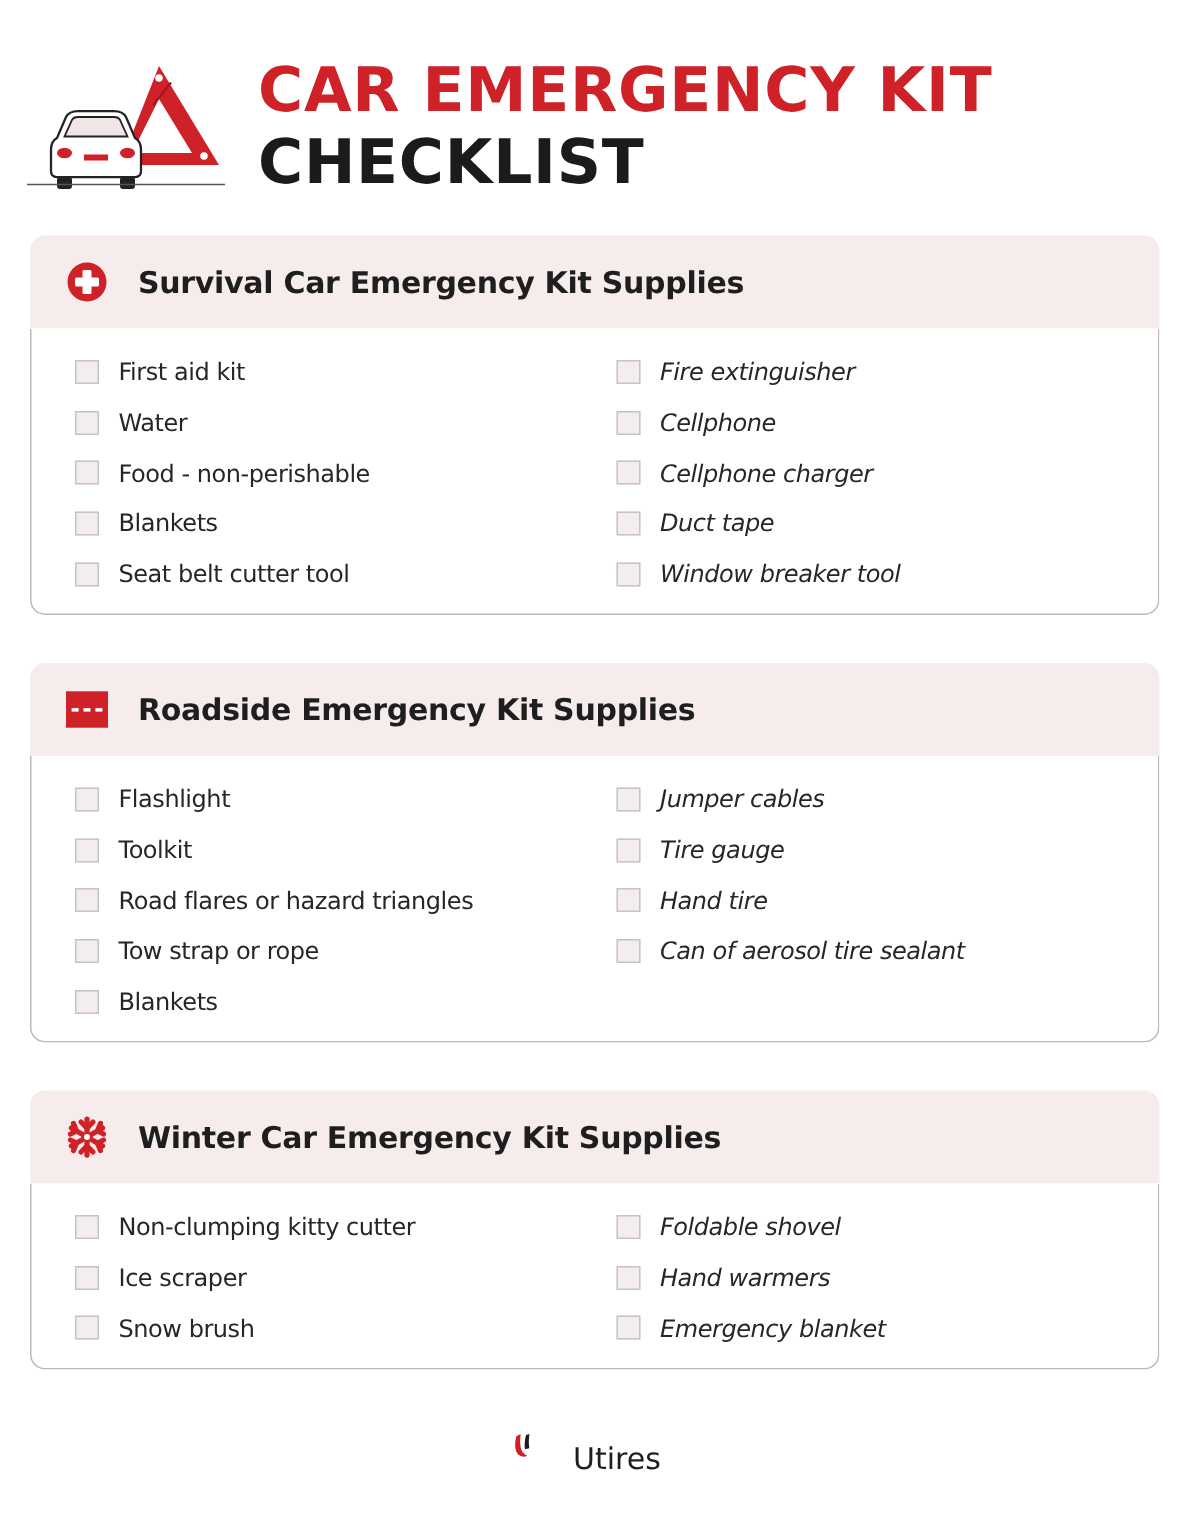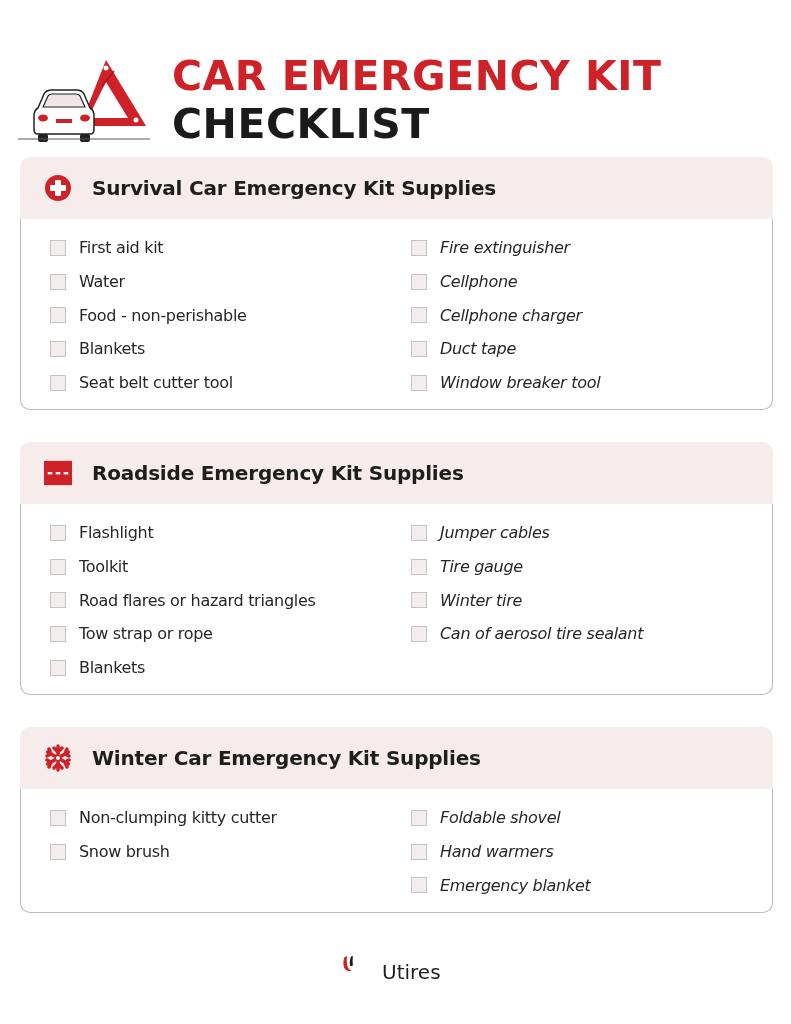--- a/index.html
+++ b/index.html
@@ -1,17 +1,17 @@
 <!DOCTYPE html>
 <html><head>
 <meta charset="utf-8">
 <style>
   html, body { margin: 0; padding: 0; background: #ffffff; }
   body { width: 791px; height: 1024px; position: relative; overflow: hidden; font-family: "DejaVu Sans", "Liberation Sans", sans-serif; color: #222; }
-  .header { position: absolute; left: 0; top: 16px; width: 787px; height: 140px; }
+  .header { position: absolute; left: 0; top: 0; width: 787px; height: 140px; }
   .logo-art { position: absolute; left: 18px; top: 40px; width: 132px; height: 90px; }
   .title-1 { position: absolute; left: 172px; top: 36px; font-family: "DejaVu Sans", sans-serif; font-weight: bold; font-size: 41px; letter-spacing: 0.5px; color: #cf2128; line-height: 48px; white-space: nowrap; }
   .title-2 { position: absolute; left: 172px; top: 84px; font-family: "DejaVu Sans", sans-serif; font-weight: bold; font-size: 41px; letter-spacing: 0.5px; color: #1b1b1b; line-height: 48px; white-space: nowrap; }
 
   .section { position: absolute; left: 20px; width: 753px; }
   .section-head { height: 62px; background: #f6ecec; border-radius: 10px 10px 0 0; display: flex; align-items: center; }
   .section-icon { width: 28px; height: 28px; margin-left: 24px; margin-right: 20px; display: flex; align-items: center; justify-content: center; }
   .section-title { font-family: "DejaVu Sans", sans-serif; font-weight: bold; font-size: 20px; color: #1e1e1e; white-space: nowrap; letter-spacing: -0.2px; }
   .section-body { border: 1px solid #b9b9b9; border-top: none; border-radius: 0 0 10px 10px; background: #fff; padding: 12px 0 10px 0; display: flex; }
   .col { flex: 0 0 auto; }
@@ -148,21 +148,21 @@
       <div class="item">
           <span class="checkbox"></span>
           <span class="item-label">Jumper cables</span>
         </div>
       <div class="item">
           <span class="checkbox"></span>
           <span class="item-label">Tire gauge</span>
         </div>
       <div class="item">
           <span class="checkbox"></span>
-          <span class="item-label">Winter tire</span>
+          <span class="item-label">Hand tire</span>
         </div>
       <div class="item">
           <span class="checkbox"></span>
           <span class="item-label">Can of aerosol tire sealant</span>
         </div>
     </div>
   </div>
 </div>
 
 <div class="section" style="top:727px;">
@@ -186,20 +186,24 @@
     <div class="section-title">Winter Car Emergency Kit Supplies</div>
   </div>
   <div class="section-body">
     <div class="col left">
       <div class="item">
           <span class="checkbox"></span>
           <span class="item-label">Non-clumping kitty cutter</span>
         </div>
       <div class="item">
           <span class="checkbox"></span>
+          <span class="item-label">Ice scraper</span>
+        </div>
+      <div class="item">
+          <span class="checkbox"></span>
           <span class="item-label">Snow brush</span>
         </div>
     </div>
     <div class="col right">
       <div class="item">
           <span class="checkbox"></span>
           <span class="item-label">Foldable shovel</span>
         </div>
       <div class="item">
           <span class="checkbox"></span>

